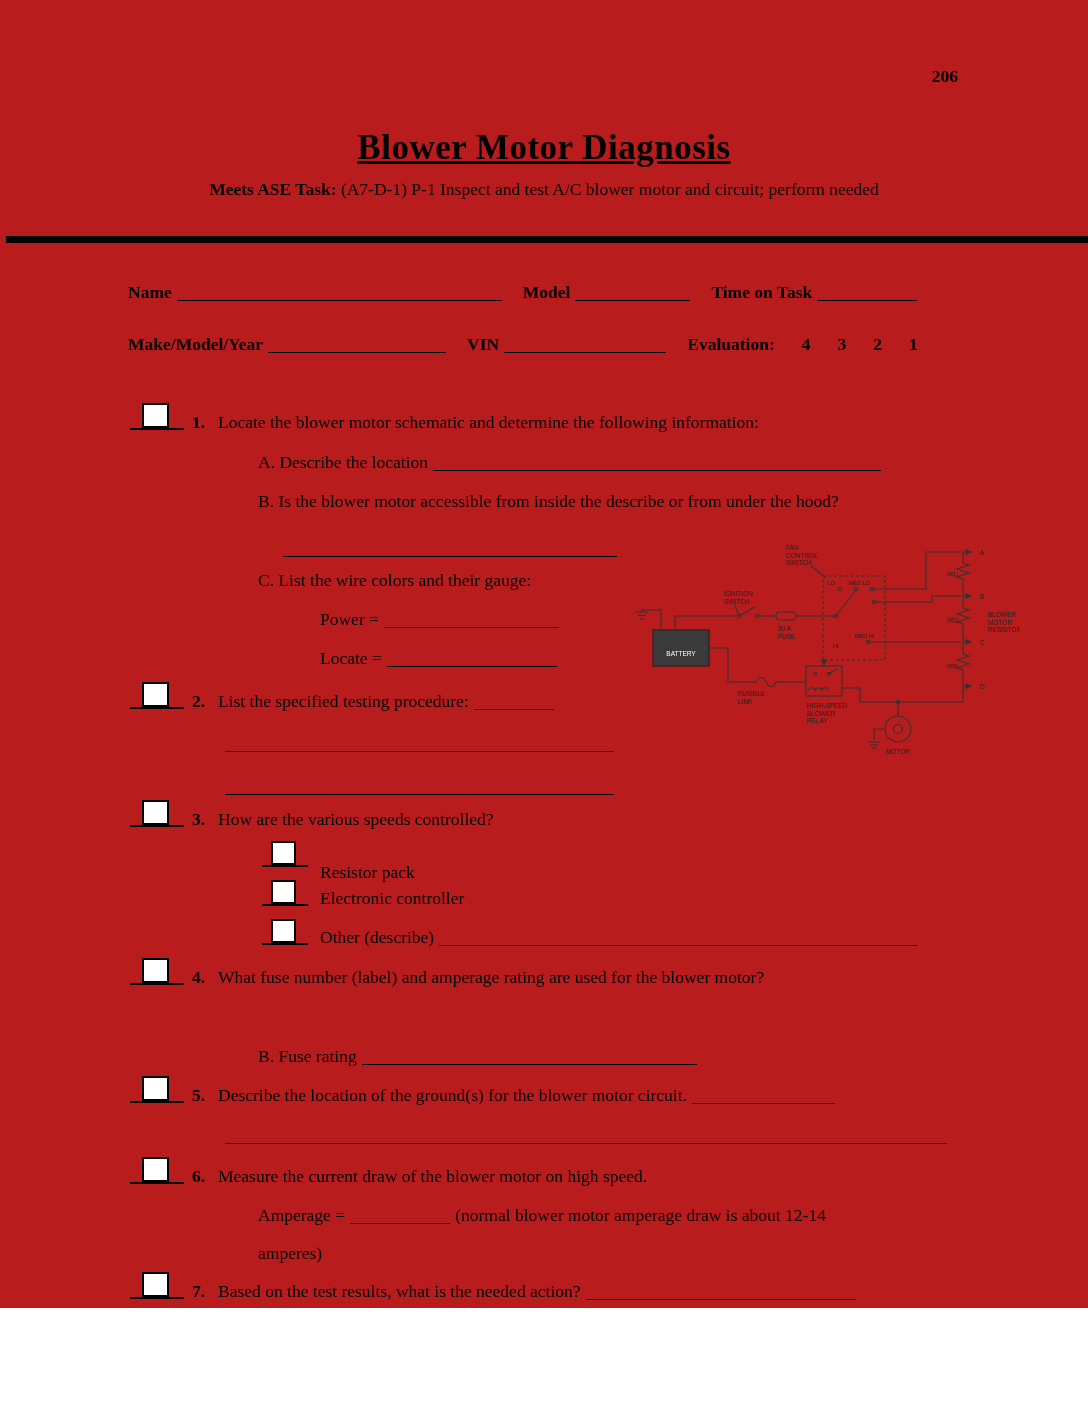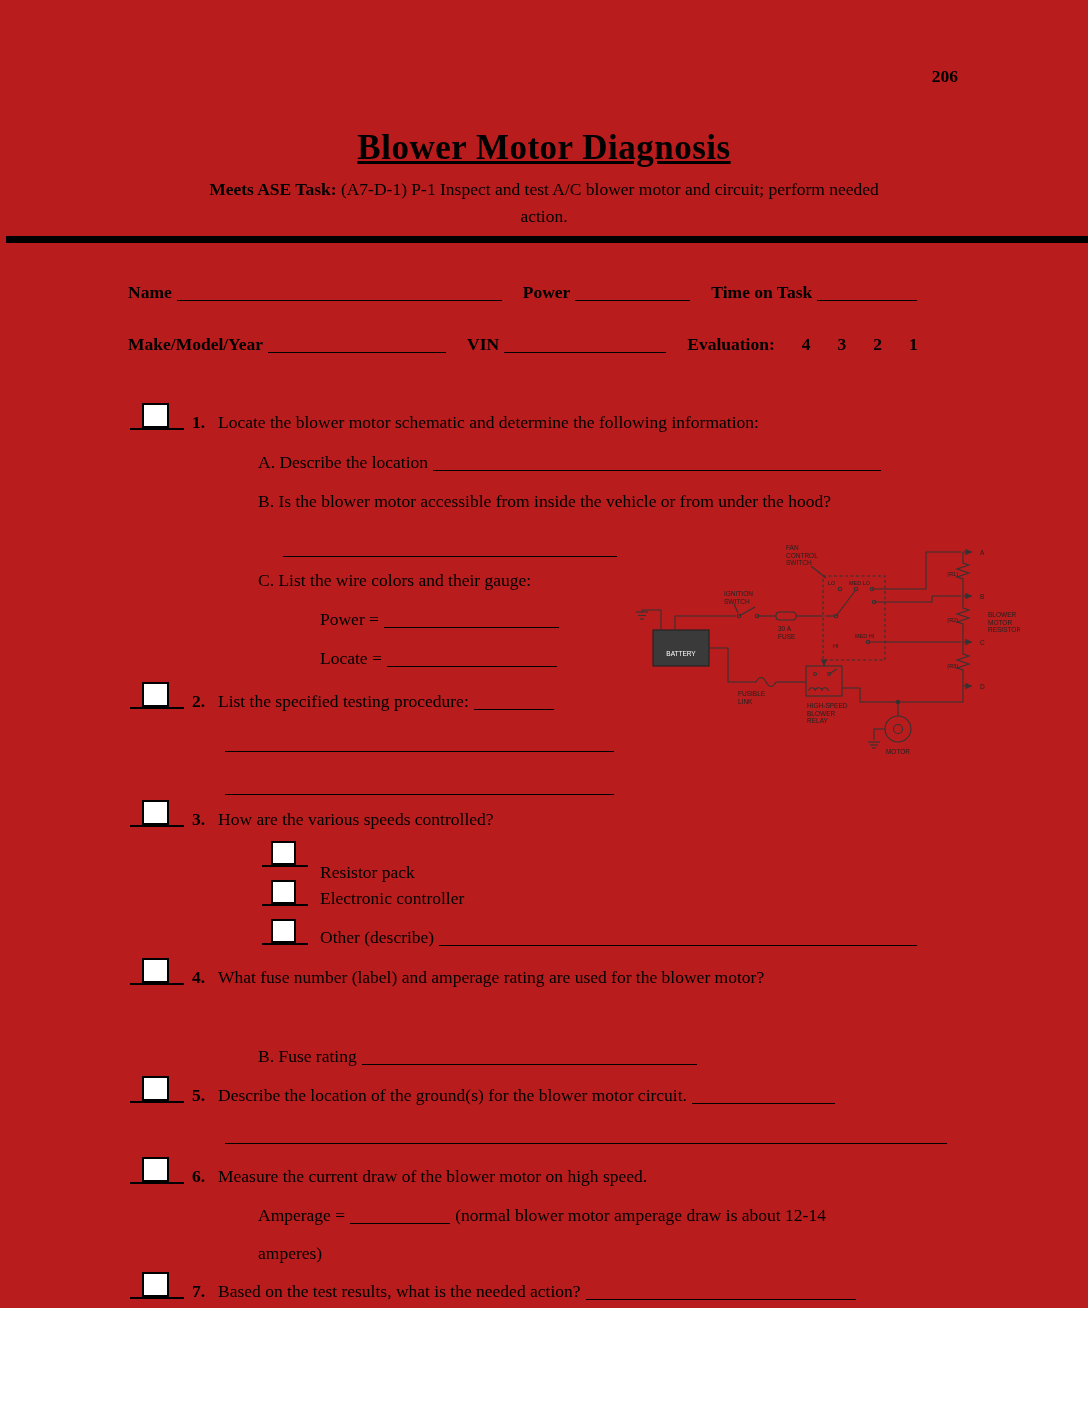--- a/index.html
+++ b/index.html
@@ -37,43 +37,42 @@
 <div class="page">
 
   <div class="line b" style="top:66px; right:130px;">206</div>
 
   <div class="title" style="top:128px;text-decoration:underline;">Blower Motor Diagnosis</div>
 
   <div class="line center" style="top:179px;">
     <span class="b">Meets ASE Task:</span>
     <span>(A7-D-1) P-1  Inspect and test A/C blower motor and circuit; perform needed</span>
   </div>
-  <div class="line center" style="top:206px;">action.</div>
 
   <div class="rule"></div>
 
   <div class="line" style="top:282px; left:128px;">
-    <span class="b">Name</span><span class="blank" style="width:325px;"></span><span class="b gap">Power</span><span class="blank" style="width:115px;"></span><span class="b gap">Time on Task</span><span class="blank" style="width:100px;"></span>
+    <span class="b">Name</span><span class="blank" style="width:325px;"></span><span class="b gap">Model</span><span class="blank" style="width:115px;"></span><span class="b gap">Time on Task</span><span class="blank" style="width:100px;"></span>
   </div>
 
   <div class="line" style="top:334px; left:128px;">
     <span class="b">Make/Model/Year</span><span class="blank" style="width:178px;"></span><span class="b gap">VIN</span><span class="blank" style="width:162px;"></span><span class="b gap">Evaluation:</span><span class="evalnum">4</span><span class="evalnum">3</span><span class="evalnum">2</span><span class="evalnum">1</span>
   </div>
 
   <div class="checkline" style="top:398px; left:130px;">
       <span class="cb"></span>
     </div>
   <div class="line" style="top:412px; left:192px;">
     <span class="qnum">1.</span><span>Locate the blower motor schematic and determine the following information:</span>
   </div>
   <div class="line" style="top:452px; left:258px;">
     <span>A.  Describe the location</span><span class="blank" style="width:448px;"></span>
   </div>
   <div class="line" style="top:491px; left:258px;">
-    <span>B.  Is the blower motor accessible from inside the vehicle or from under the hood?</span>
+    <span>B.  Is the blower motor accessible from inside the describe or from under the hood?</span>
   </div>
   <div class="line" style="top:538px; left:283px;">
     <span class="blank" style="width:334px; margin:0;"></span>
   </div>
   <div class="line" style="top:570px; left:258px;">
     <span>C.  List the wire colors and their gauge:</span>
   </div>
   <div class="line" style="top:609px; left:320px;">
     <span>Power =</span><span class="blank" style="width:175px;"></span>
   </div>

